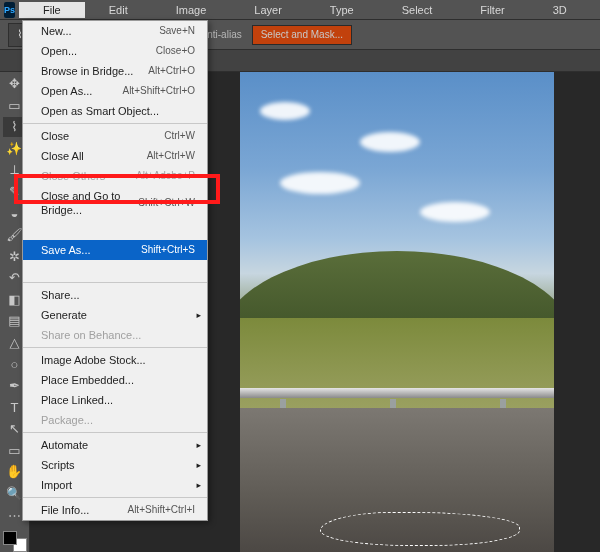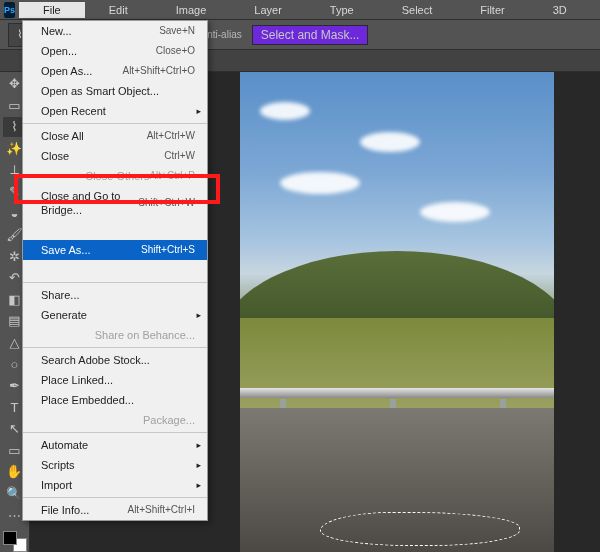--- a/index.html
+++ b/index.html
@@ -11,21 +11,21 @@
   .menu-item { padding: 2px 24px; color: #d8d8d8; cursor: default; }
   .menu-item.open { background: #e6e6e6; color: #222; }
 
   
   .options-bar { height: 30px; background: #535353; display: flex; align-items: center; padding: 0 8px; gap: 10px; border-bottom: 1px solid #2e2e2e; }
   .tool-btn { width: 24px; height: 24px; background: #454545; border: 1px solid #2e2e2e; display: flex; align-items: center; justify-content: center; }
   .opt-label { color: #b8b8b8; font-size: 10px; }
   .opt-box { background: #3a3a3a; border: 1px solid #2a2a2a; padding: 1px 6px; height: 18px; display: flex; align-items: center; color: #d0d0d0; font-size: 10px; min-width: 22px; }
   .chk { width: 11px; height: 11px; background: #2a2a2a; border: 1px solid #1a1a1a; display: inline-flex; align-items: center; justify-content: center; margin-right: 3px; }
   .chk.on::after { content: "✓"; color: #d0d0d0; font-size: 9px; line-height: 1; }
-  .pill-btn { background: #6d28d9; border: 1px solid #2a2a2a; padding: 2px 8px; height: 20px; display: flex; align-items: center; color: #c8c8c8; font-size: 12px; }
+  .pill-btn { background: #c2410c; border: 1px solid #2a2a2a; padding: 2px 8px; height: 20px; display: flex; align-items: center; color: #c8c8c8; font-size: 10px; }
 
   
   .doc-tabs { height: 22px; background: #424242; display: flex; align-items: flex-end; padding-left: 30px; border-bottom: 1px solid #2e2e2e; }
   .doc-tab { background: #535353; color: #c8c8c8; padding: 3px 10px; font-size: 10px; border-top: 1px solid #6a6a6a; display: flex; align-items: center; gap: 6px; }
   .doc-close { font-size: 10px; color: #a0a0a0; }
 
   
   .workspace { position: absolute; top: 72px; left: 30px; right: 0; bottom: 0; background: #282828; }
 
   
@@ -42,21 +42,21 @@
   .left-tools { position: absolute; top: 72px; left: 0; width: 30px; bottom: 0; background: #535353; display: flex; flex-direction: column; align-items: center; padding-top: 2px; gap: 2px; border-right: 1px solid #2e2e2e; }
   .ltool { width: 24px; height: 22px; display: flex; align-items: center; justify-content: center; color: #c8c8c8; font-size: 13px; }
   .ltool.sel { background: #3a3a3a; }
   .swatch-wrap { position: relative; width: 24px; height: 24px; margin-top: 4px; }
   .sw1 { position:absolute; top:0; left:0; width:14px; height:14px; background:#000; border:1px solid #888; }
   .sw2 { position:absolute; bottom:0; right:0; width:14px; height:14px; background:#fff; border:1px solid #888; }
 
   
   .file-menu { position: absolute; top: 20px; left: 22px; width: 186px; background: #f0f0f0; color: #222; border: 1px solid #9a9a9a; box-shadow: 2px 2px 6px rgba(0,0,0,0.4); z-index: 20; font-size: 11px; }
   .fm-row { display: flex; justify-content: space-between; align-items: center; padding: 3px 12px 3px 18px; line-height: 14px; position: relative; }
-  .fm-row.disabled { color: #a0a0a0; justify-content: flex-end; }
+  .fm-row.disabled { color: #a0a0a0; }
   .fm-row.highlight { background: #0a64c8; color: #fff; }
   .fm-sep { border-top: 1px solid #c8c8c8; margin: 2px 0; }
   .fm-short { color: #555; font-size: 10px; }
   .fm-row.highlight .fm-short,
   .fm-row.disabled .fm-short { color: inherit; }
   .fm-sub::after { content: "▸"; position: absolute; right: 6px; font-size: 9px; }
 
   
   .red-box { position: absolute; top: 174px; left: 14px; width: 206px; height: 30px; border: 4px solid #ff1a1a; z-index: 30; pointer-events: none; }
 
@@ -156,41 +156,42 @@
 <div class="file-menu" id="file-menu">
     <div class="fm-row">
       <span>New...</span>
       <span class="fm-short">Save+N</span>
     </div>
     <div class="fm-row">
       <span>Open...</span>
       <span class="fm-short">Close+O</span>
     </div>
     <div class="fm-row">
+      <span>Browse in Bridge...</span>
+      <span class="fm-short">Alt+Ctrl+O</span>
+    </div>
+    <div class="fm-row">
       <span>Open As...</span>
       <span class="fm-short">Alt+Shift+Ctrl+O</span>
     </div>
     <div class="fm-row">
       <span>Open as Smart Object...</span>
     </div>
-    <div class="fm-row fm-sub">
-      <span>Open Recent</span>
-    </div>
-    <div class="fm-sep"></div>
+    <div class="fm-sep"></div>
+    <div class="fm-row">
+      <span>Close</span>
+      <span class="fm-short">Ctrl+W</span>
+    </div>
     <div class="fm-row">
       <span>Close All</span>
       <span class="fm-short">Alt+Ctrl+W</span>
     </div>
-    <div class="fm-row">
-      <span>Close</span>
-      <span class="fm-short">Ctrl+W</span>
-    </div>
     <div class="fm-row disabled">
       <span>Close Others</span>
-      <span class="fm-short">Alt+Ctrl+P</span>
+      <span class="fm-short">Alt+Adobe+P</span>
     </div>
     <div class="fm-row">
       <span>Close and Go to Bridge...</span>
       <span class="fm-short">Shift+Ctrl+W</span>
     </div>
     <div class="fm-row">
       <span>&nbsp;</span>
     </div>
     <div class="fm-row highlight">
       <span>Save As...</span>
@@ -204,27 +205,27 @@
       <span>Share...</span>
     </div>
     <div class="fm-row fm-sub">
       <span>Generate</span>
     </div>
     <div class="fm-row disabled">
       <span>Share on Behance...</span>
     </div>
     <div class="fm-sep"></div>
     <div class="fm-row">
-      <span>Search Adobe Stock...</span>
+      <span>Image Adobe Stock...</span>
+    </div>
+    <div class="fm-row">
+      <span>Place Embedded...</span>
     </div>
     <div class="fm-row">
       <span>Place Linked...</span>
-    </div>
-    <div class="fm-row">
-      <span>Place Embedded...</span>
     </div>
     <div class="fm-row disabled">
       <span>Package...</span>
     </div>
     <div class="fm-sep"></div>
     <div class="fm-row fm-sub">
       <span>Automate</span>
     </div>
     <div class="fm-row fm-sub">
       <span>Scripts</span>

